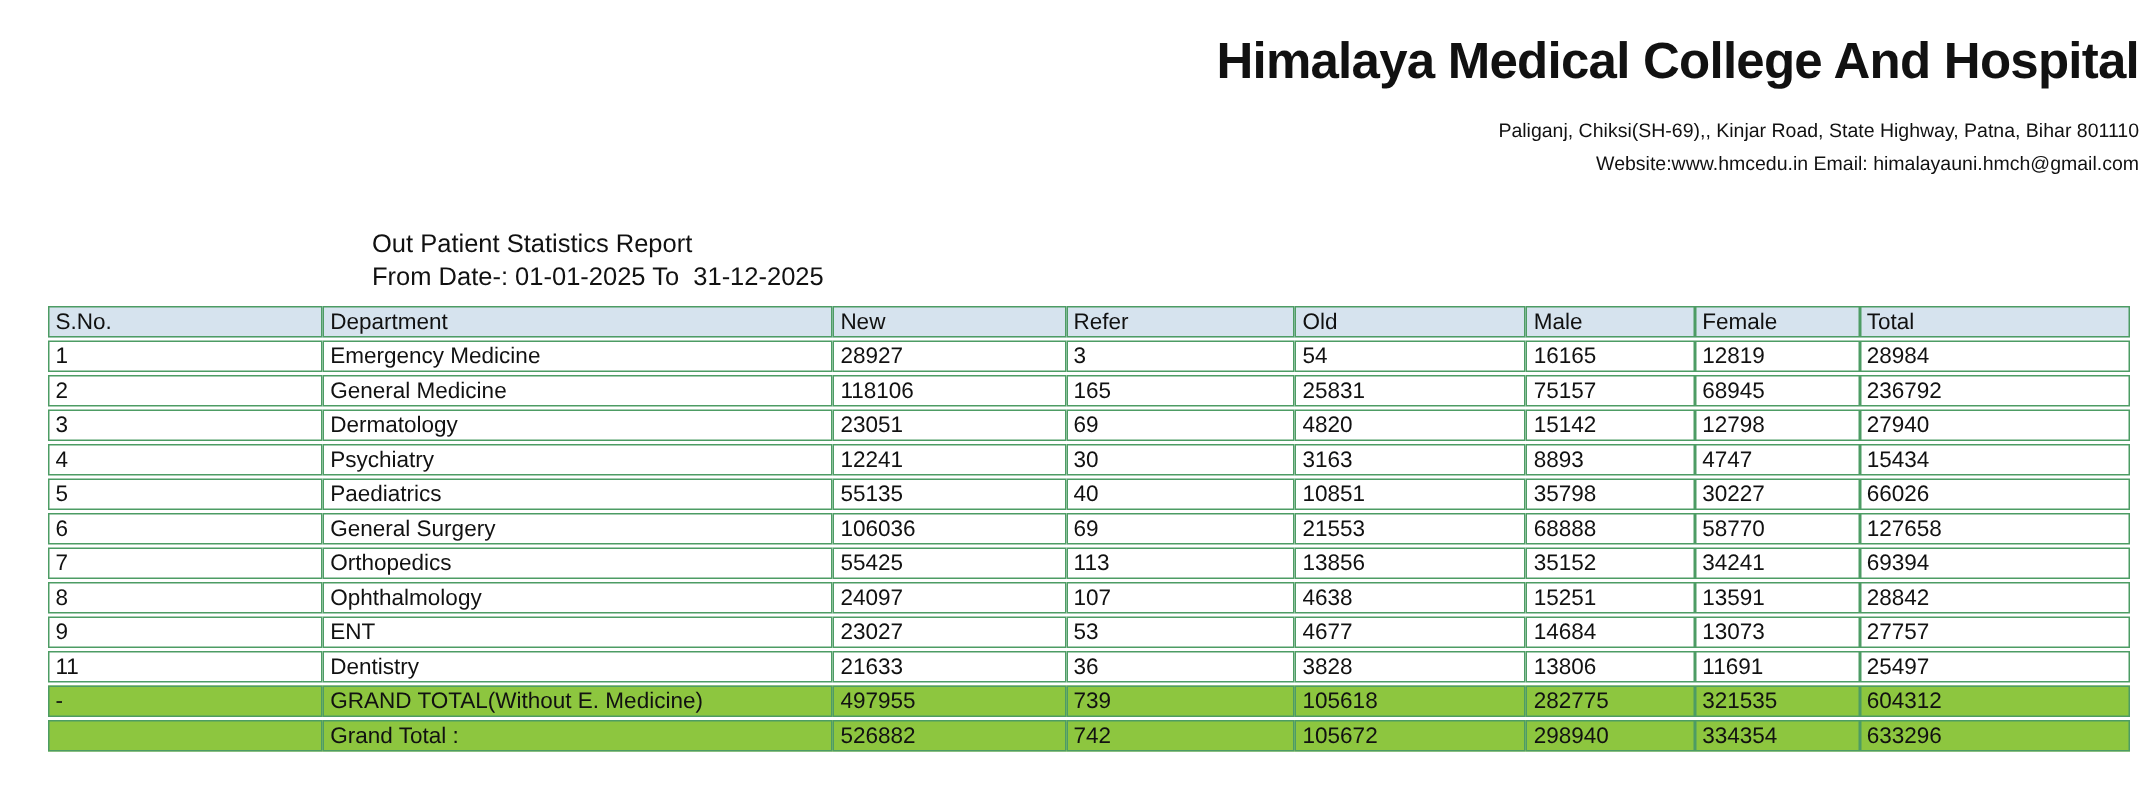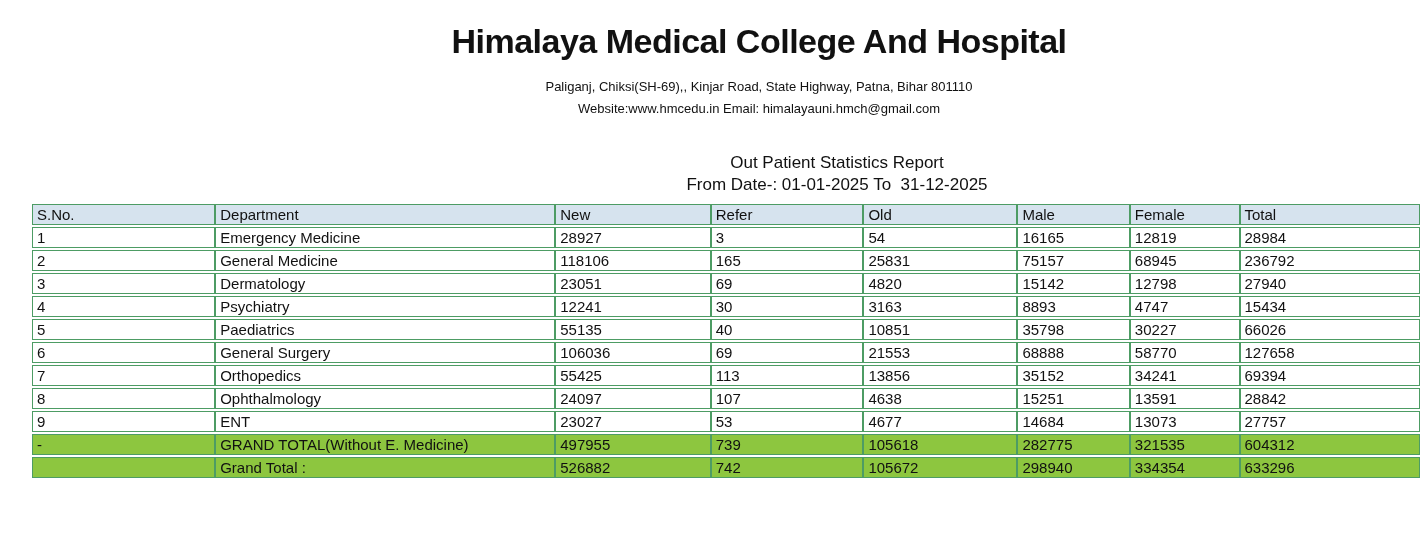--- a/index.html
+++ b/index.html
@@ -4,24 +4,24 @@
 <style>
   :root{
     --header_bg:#d6e3ee;
     --total_bg:#8dc63f;
     --border_green:#4d9c64;
     --text:#111111;
   }
   *{box-sizing:border-box;}
   body{margin:0;background:#ffffff;font-family:"Liberation Sans",sans-serif;color:var(--text);}
   .page{position:relative;width:1426px;height:533px;background:#ffffff;overflow:hidden;}
-  .letterhead{padding-top:24px;padding-left:92px;text-align:center;}
+  .letterhead{padding-top:24px;padding-left:92px;text-align:right;}
   .hospital-name{margin:0 0 16px 0;font-size:34px;line-height:1.05;font-weight:bold;letter-spacing:-0.5px;}
   .lh-line{font-size:13px;line-height:22px;}
-  .report-head{padding-left:224px;text-align:center;margin-top:32px;margin-left:24px;}
+  .report-head{padding-left:224px;margin-top:32px;margin-left:24px;}
   .report-line{font-size:17px;line-height:22px;white-space:pre;}
   table.stats{border-collapse:separate;border-spacing:0 2px;width:1388px;margin:6px 0 0 32px;table-layout:fixed;}
   table.stats th,table.stats td{
     border:1px solid var(--border_green);
     font-size:15px;
     font-weight:normal;
     text-align:left;
     padding:0 0 0 4px;
     height:20px;
     line-height:19px;
@@ -163,20 +163,30 @@
         <tr>
           <td>9</td>
           <td>ENT</td>
           <td>23027</td>
           <td>53</td>
           <td>4677</td>
           <td>14684</td>
           <td>13073</td>
           <td>27757</td>
         </tr>
+        <tr>
+          <td>11</td>
+          <td>Dentistry</td>
+          <td>21633</td>
+          <td>36</td>
+          <td>3828</td>
+          <td>13806</td>
+          <td>11691</td>
+          <td>25497</td>
+        </tr>
         <tr class="total-row">
           <td>-</td>
           <td>GRAND TOTAL(Without E. Medicine)</td>
           <td>497955</td>
           <td>739</td>
           <td>105618</td>
           <td>282775</td>
           <td>321535</td>
           <td>604312</td>
         </tr>

